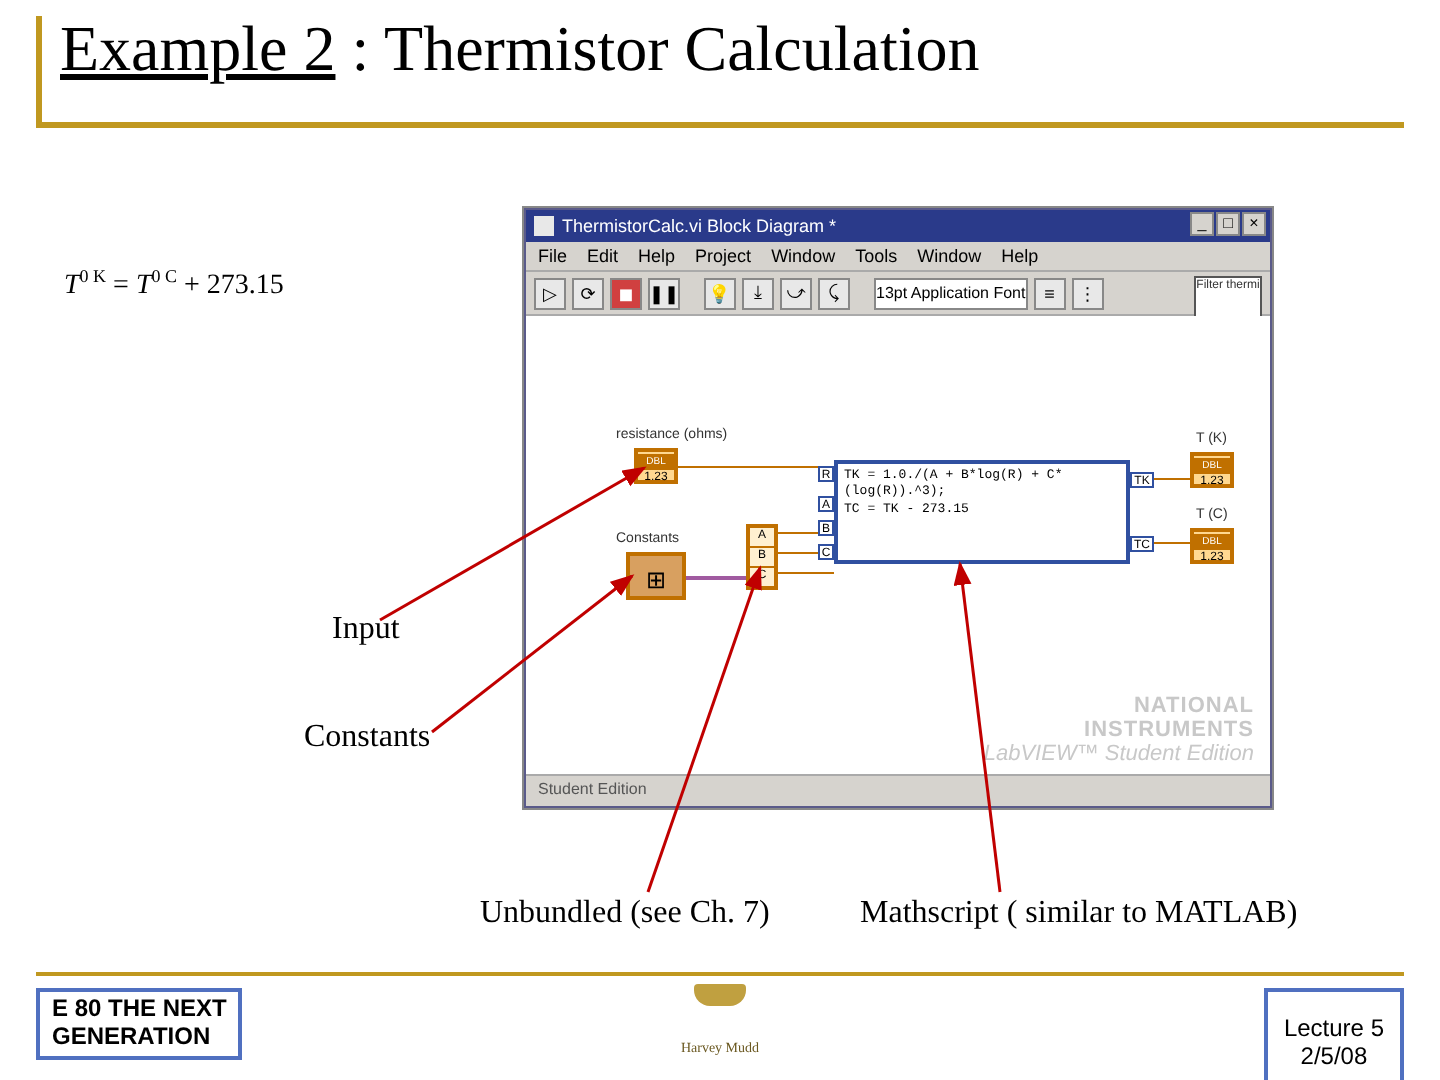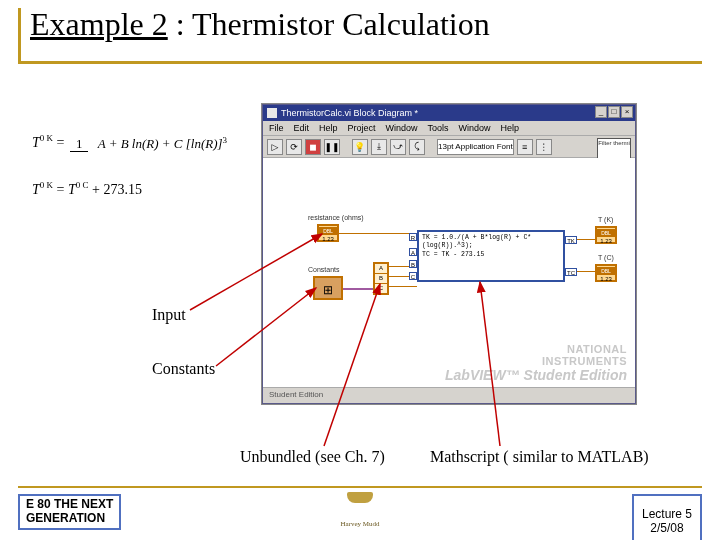--- a/index.html
+++ b/index.html
@@ -193,21 +193,21 @@
   }
   .ni-watermark {
     position: absolute;
     right: 8px;
     bottom: 4px;
     text-align: right;
     color: #c8c8c8;
     font-family: Arial, sans-serif;
   }
   .ni-watermark .big { font-size: 11px; font-weight: bold; letter-spacing: 0.5px;}
-  .ni-watermark .small { font-size: 14px; font-style: italic; font-weight: bold;}
+  .ni-watermark .small { font-size: 11px; font-style: italic; font-weight: normal;}
   .statusbar {
     position: absolute;
     left: 0; right: 0; bottom: 0;
     height: 16px;
     background: #d6d3ce;
     border-top: 1px solid #aaa;
     font-size: 8px;
     padding: 2px 6px;
     color: #555;
     display: flex;
@@ -294,29 +294,20 @@
 </style>
 </head>
 <body>
 
 <div class="slide"></div>
 <div class="title">
   <u><span>Example 2</span></u><span> : </span><span>Thermistor Calculation</span>
 </div>
 
 <div class="formulas">
-  <div class="formula1">
-    <i><span>T</span></i><span class="sup">0 K</span><span> = </span>
-    <span class="frac">
-      <span class="num">1</span>
-      <span class="den">
-        <i><span>A + B ln(R) + C [ln(R)]</span></i><span class="sup">3</span>
-      </span>
-    </span>
-  </div>
   <div class="formula2">
     <i><span>T</span></i><span class="sup">0 K</span><span> = </span><i><span>T</span></i><span class="sup">0 C</span><span> + 273.15</span>
   </div>
 </div>
 
 <div class="lvwindow">
   <div class="titlebar">
     <div class="titlebar-icon"></div>
     <span>ThermistorCalc.vi Block Diagram *</span>
     <div class="winbtns">
@@ -406,21 +397,21 @@
       <div class="big"><span>INSTRUMENTS</span></div>
       <div class="small"><span>LabVIEW™ Student Edition</span></div>
     </div>
   </div>
   <div class="statusbar">
     <span>Student Edition</span>
     <span></span>
   </div>
 </div>
 
-<div class="callout" style="left:152px;top:306px">Input</div>
+<div class="callout" style="left:166px;top:306px">Input</div>
 <div class="callout" style="left:152px;top:360px">Constants</div>
 <div class="callout" style="left:240px;top:448px">Unbundled (see Ch. 7)</div>
 <div class="callout" style="left:430px;top:448px">Mathscript ( similar to MATLAB)</div>
 
 <svg class="arrow" style="left:0;top:0;width:720px;height:540px">
   <defs>
     <marker id="ah" markerWidth="8" markerHeight="8" refX="7" refY="3" orient="auto">
       <path d="M0,0 L8,3 L0,6 Z" fill="#c00000"></path>
     </marker>
   </defs>

